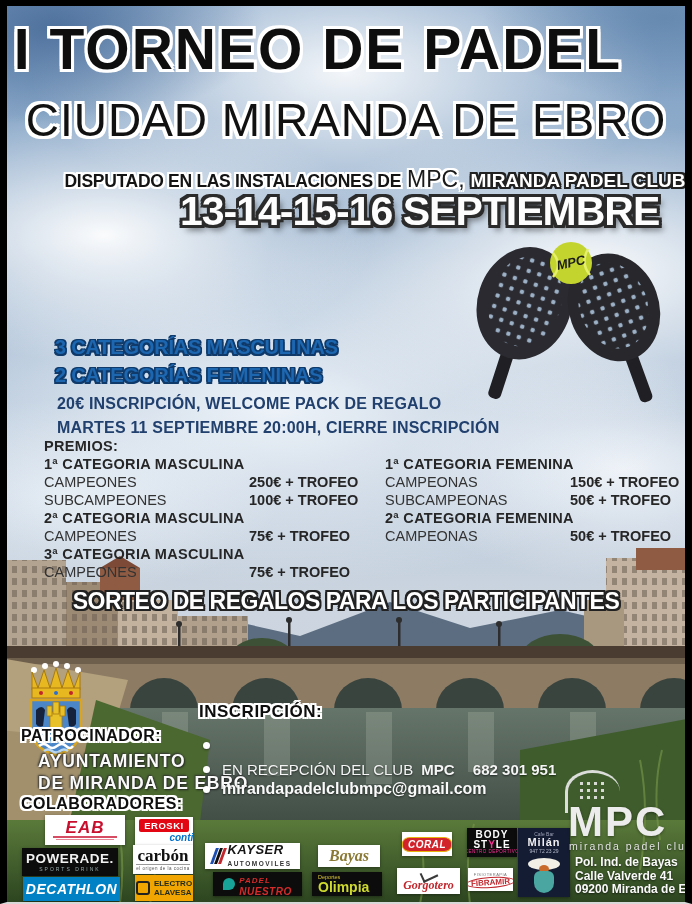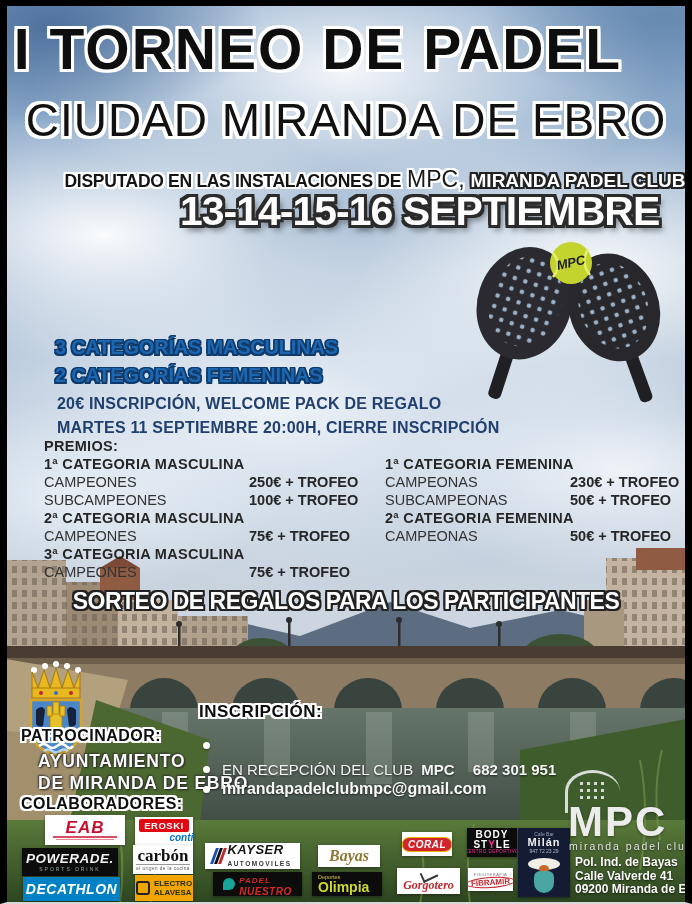--- a/index.html
+++ b/index.html
@@ -65,21 +65,21 @@
   .logo{position:absolute;box-sizing:border-box;display:flex;flex-direction:column;align-items:center;justify-content:center;overflow:hidden;box-shadow:0 1px 3px rgba(0,0,0,.4);}
   .white{background:#fff;} .black{background:#0c0c0c;}
   .eab{left:45px;top:815px;width:80px;height:30px;}
   .eab-name{font-size:17px;font-weight:800;font-style:italic;color:#c8102e;letter-spacing:1px;line-height:15px;}
   .eab-bar{width:64px;height:2px;background:#c8102e;margin-top:1px;opacity:.75;}
   .eab-bar2{width:58px;height:1.5px;background:#c8102e;margin-top:1px;opacity:.5;}
   .eroski{left:135px;top:817px;width:58px;height:28px;}
   .eroski-band{background:#e30613;color:#fff;font-size:9.5px;font-weight:800;padding:1px 5px;border-radius:2px;letter-spacing:0.5px;}
   .eroski-tag{font-size:10px;font-style:italic;font-weight:700;color:#0072ce;line-height:11px;margin-left:47px;}
   .powerade{left:22px;top:848px;width:96px;height:28px;}
-  .pw-name{font-size:13.5px;font-weight:800;font-style:italic;color:#f2f2f2;letter-spacing:0.5px;line-height:14px;}
+  .pw-name{font-size:13.5px;font-weight:800;color:#f2f2f2;letter-spacing:0.5px;line-height:14px;}
   .pw-tag{font-size:5px;color:#9aa;letter-spacing:2px;}
   .decathlon{left:23px;top:877px;width:97px;height:24px;background:#0080c5;}
   .dec-name{font-size:14px;font-weight:800;font-style:italic;color:#fff;letter-spacing:0.5px;}
   .carbon{left:133px;top:845px;width:60px;height:29px;}
   .carbon-name{font-family:"Liberation Serif",serif;font-size:17px;font-weight:700;color:#111;line-height:16px;}
   .carbon-tag{font-size:4.5px;color:#555;border-top:1px solid #999;padding-top:1px;letter-spacing:0.5px;}
   .electro{left:135px;top:875px;width:58px;height:26px;background:#f0a500;flex-direction:row;gap:4px;}
   .el-ico{width:14px;height:14px;border:2px solid #222;border-radius:3px;background:#f0a500;box-sizing:border-box;}
   .el-txt{font-size:8px;font-weight:800;color:#1e2a1e;line-height:9px;}
   .kayser{left:205px;top:843px;width:95px;height:26px;flex-direction:row;gap:3px;}
@@ -280,21 +280,21 @@
     <div class="pr-line"><span class="pr-label">CAMPEONES</span><span class="pr-val">250€ + TROFEO</span></div>
     <div class="pr-line"><span class="pr-label">SUBCAMPEONES</span><span class="pr-val">100€ + TROFEO</span></div>
     <div class="pr-line pr-cat">2ª CATEGORIA MASCULINA</div>
     <div class="pr-line"><span class="pr-label">CAMPEONES</span><span class="pr-val">75€ + TROFEO</span></div>
     <div class="pr-line pr-cat">3ª CATEGORIA MASCULINA</div>
     <div class="pr-line"><span class="pr-label">CAMPEONES</span><span class="pr-val">75€ + TROFEO</span></div>
   </div>
 
   <div class="abs premios pr2" style="left:385px;top:456px;">
     <div class="pr-line pr-cat">1ª CATEGORIA FEMENINA</div>
-    <div class="pr-line"><span class="pr-label">CAMPEONAS</span><span class="pr-val">230€ + TROFEO</span></div>
+    <div class="pr-line"><span class="pr-label">CAMPEONAS</span><span class="pr-val">150€ + TROFEO</span></div>
     <div class="pr-line"><span class="pr-label">SUBCAMPEONAS</span><span class="pr-val">50€  + TROFEO</span></div>
     <div class="pr-line pr-cat">2ª CATEGORIA FEMENINA</div>
     <div class="pr-line"><span class="pr-label">CAMPEONAS</span><span class="pr-val">50€  + TROFEO</span></div>
   </div>
 
   <div class="abs sorteo outd nw">SORTEO DE REGALOS PARA LOS PARTICIPANTES</div>
 
   <svg class="abs" style="left:26px;top:660px;" width="60" height="98" viewBox="0 0 60 98" aria-hidden="true">
     <g>
       <circle cx="8" cy="10" r="3" fill="#fff"></circle>

